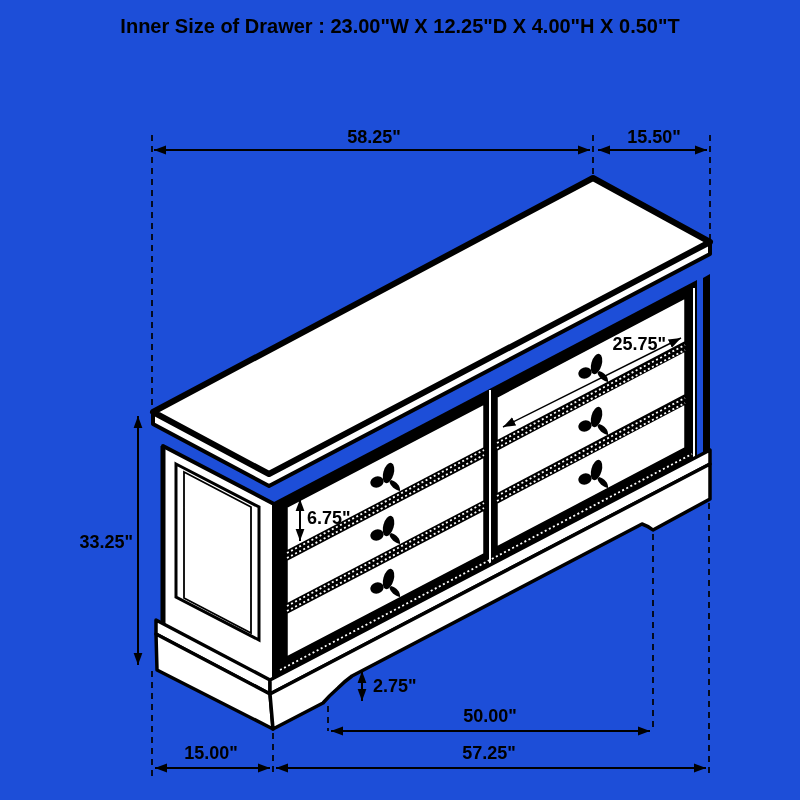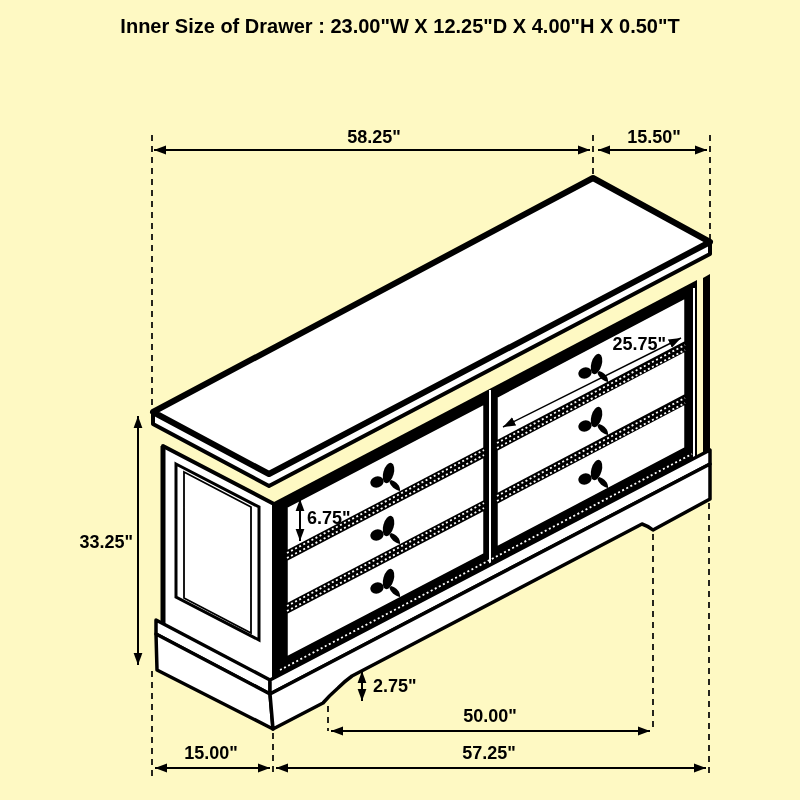--- a/index.html
+++ b/index.html
@@ -7,21 +7,21 @@
     padding: 0;
     background: #ffffff;
     width: 800px;
     height: 800px;
     font-family: "Liberation Sans", sans-serif;
   }
   .canvas {
     position: relative;
     width: 800px;
     height: 800px;
-    background: #fef9c3;
+    background: #1d4ed8;
     overflow: hidden;
   }
   svg { display: block; }
   .outline      { fill: #ffffff; stroke: #000000; stroke-linejoin: round; }
   .black-fill   { fill: #000000; stroke: none; }
   .thin-line    { fill: none; stroke: #000000; }
   .dash-ext     { fill: none; stroke: #000000; stroke-width: 1.7; stroke-dasharray: 6 5; }
   .dim-line     { fill: none; stroke: #000000; stroke-width: 2; }
   .dim-line-thin{ fill: none; stroke: #000000; stroke-width: 1.4; }
   .dot-white    { fill: none; stroke: #ffffff; stroke-width: 1.8; stroke-dasharray: 2 2.6; }

